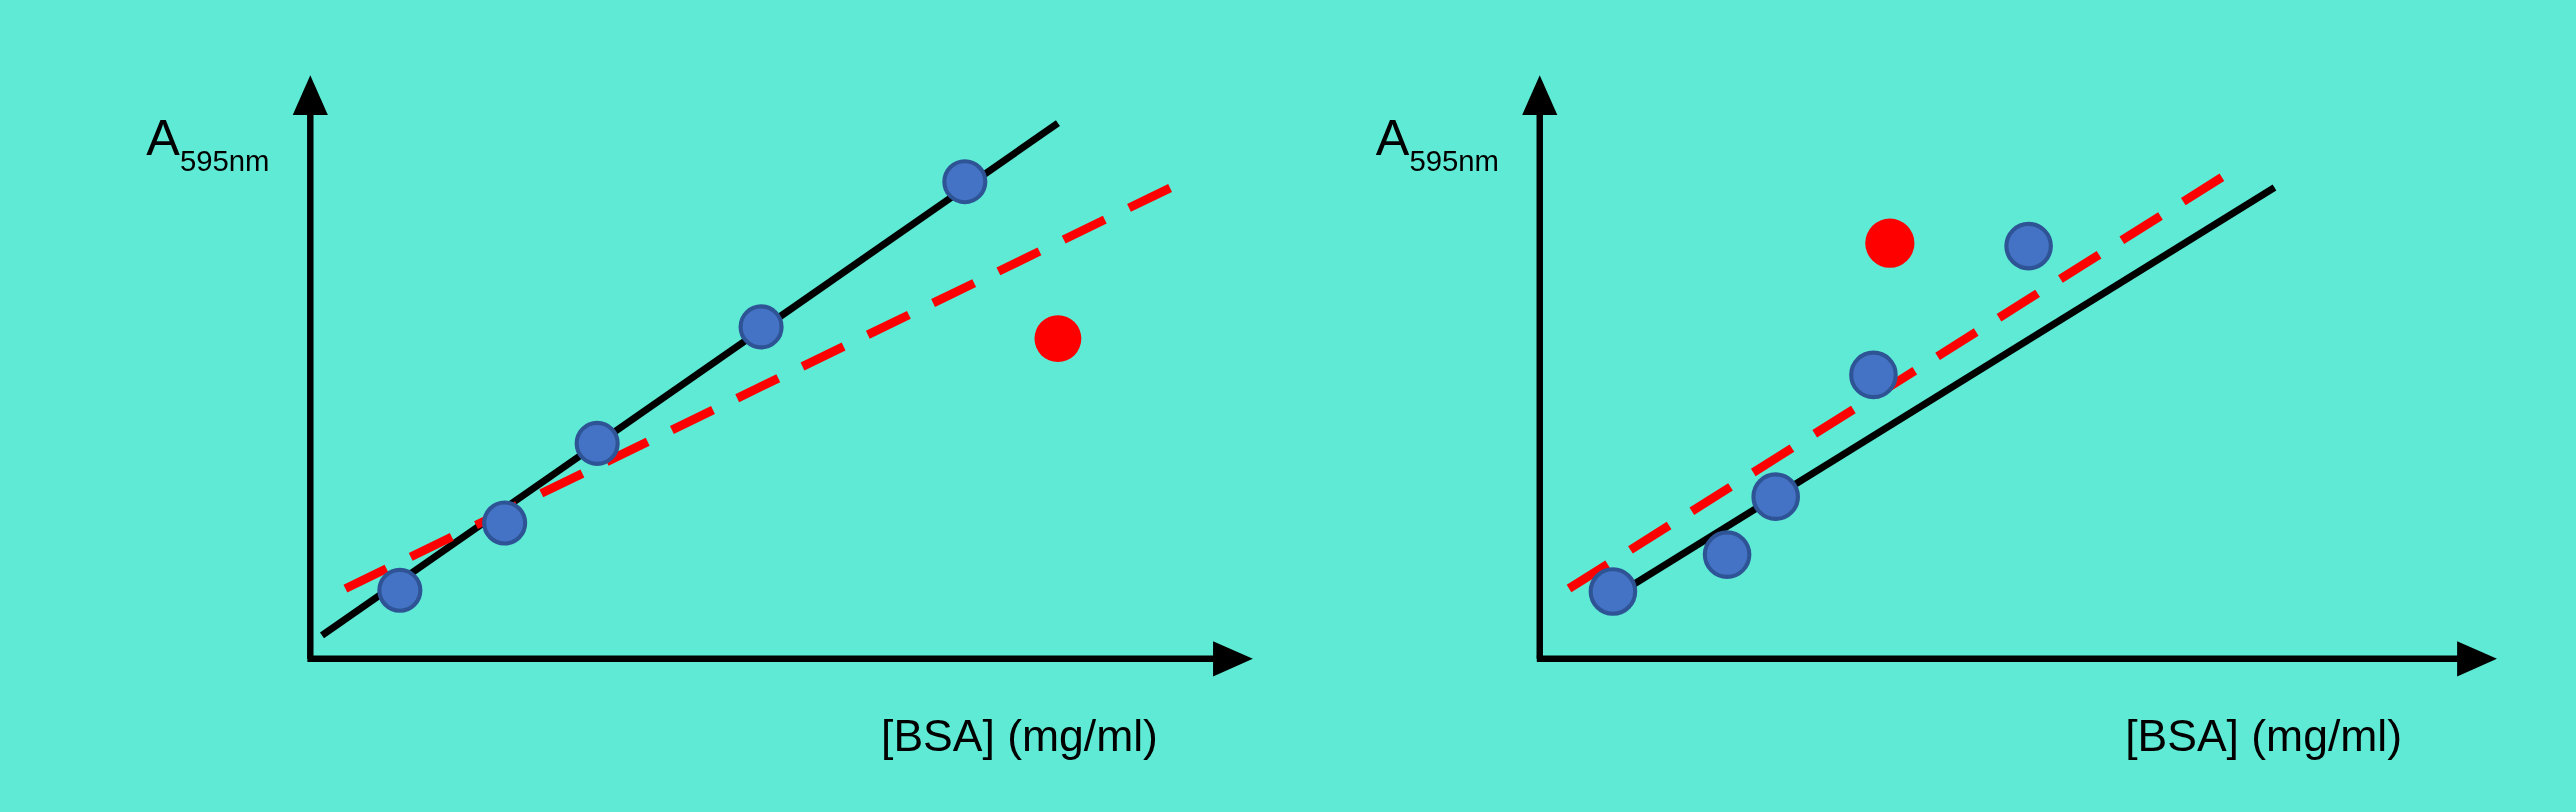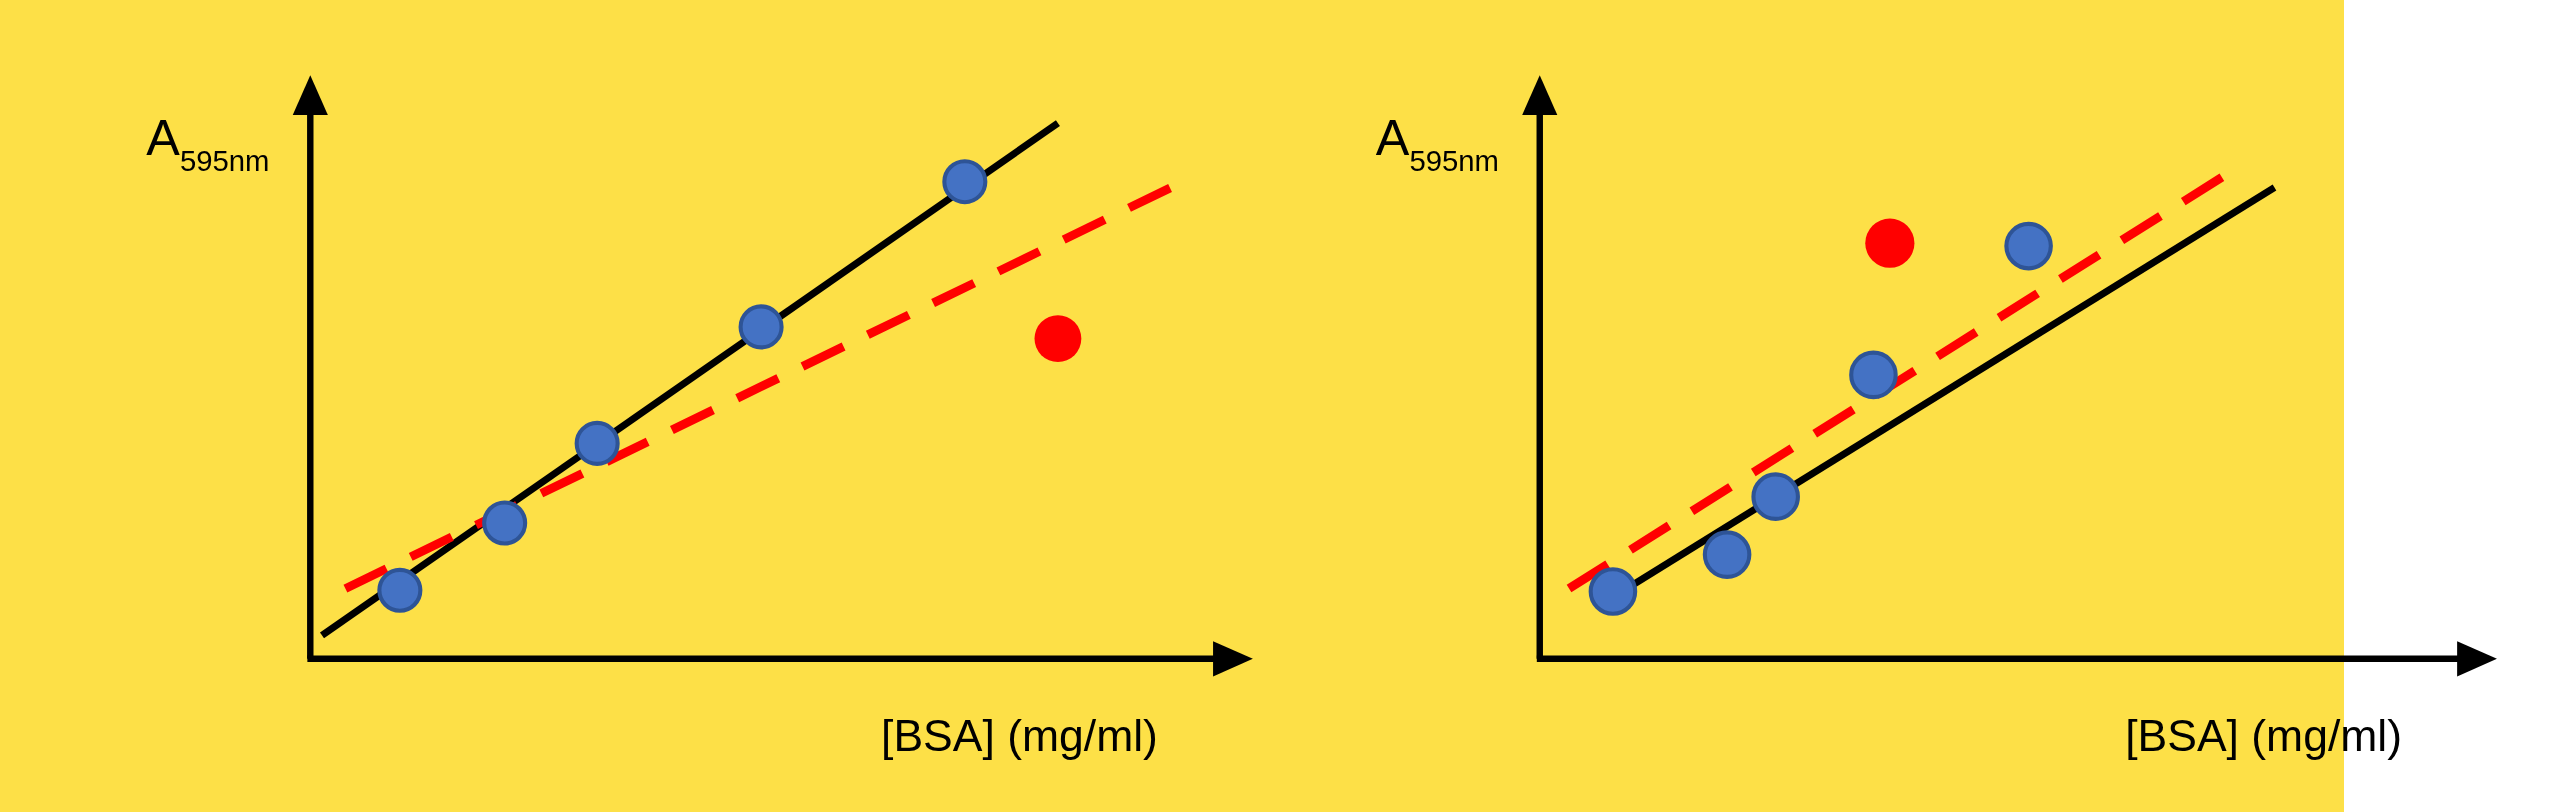--- a/index.html
+++ b/index.html
@@ -8,23 +8,23 @@
     background: #ffffff;
   }
   body {
     width: 2576px;
     height: 813px;
     font-family: "Liberation Sans", sans-serif;
     overflow: hidden;
   }
   #figure {
     position: relative;
-    width: 2344px;
+    width: 2576px;
     height: 813px;
-    background: #fde047;
+    background: #5eead4;
   }
   .panel {
     position: absolute;
     top: 0;
     height: 813px;
   }
   #panel-left  { left: 0px;    width: 1288px; }
   #panel-right { left: 1288px; width: 1288px; }
   .panel svg {
     display: block;

